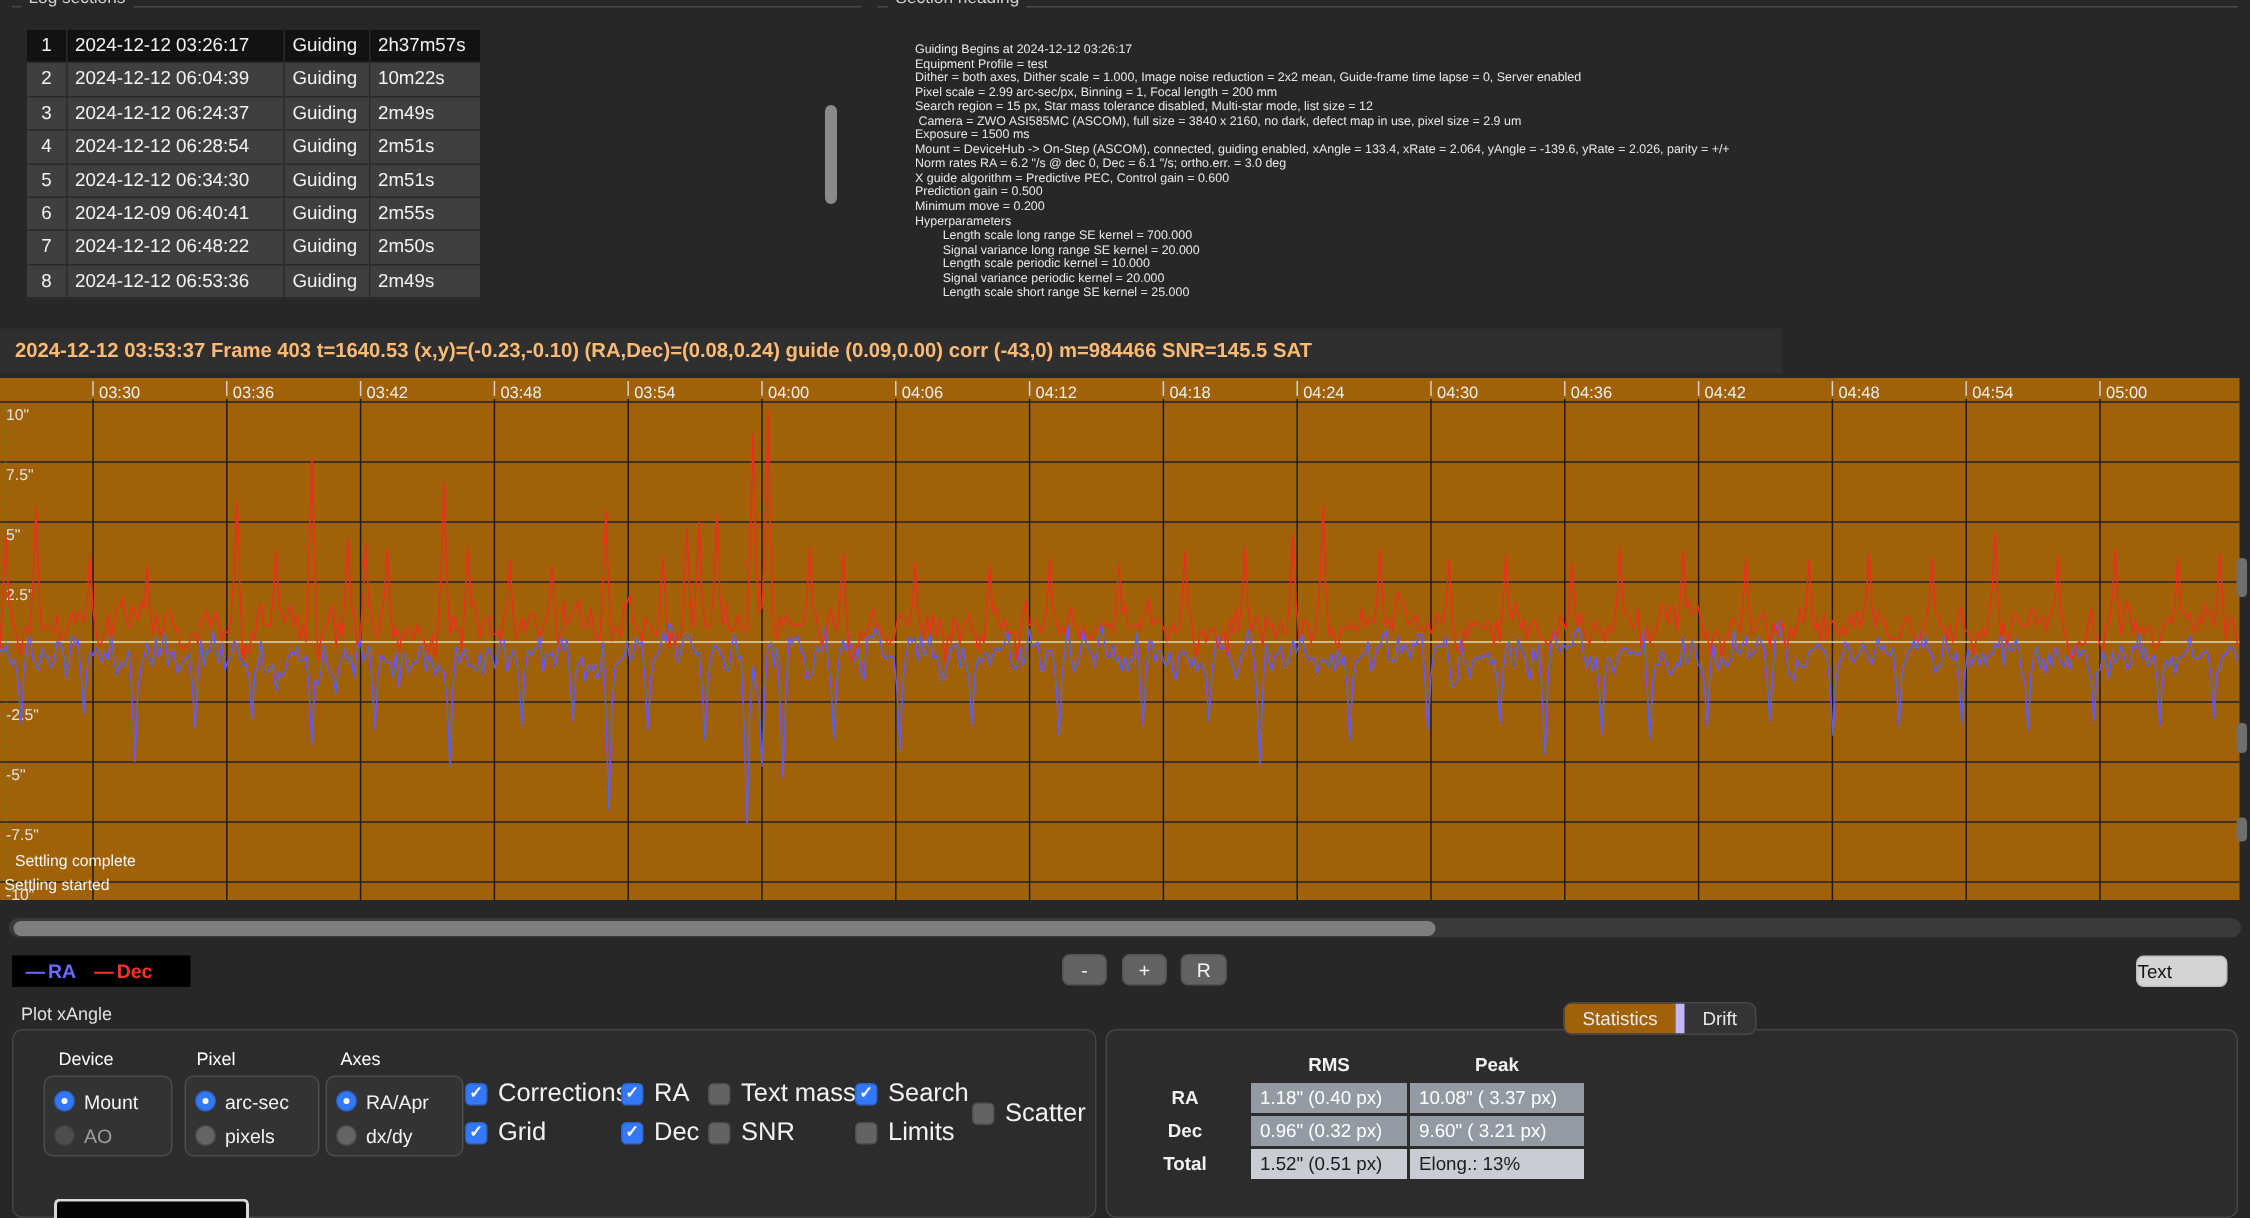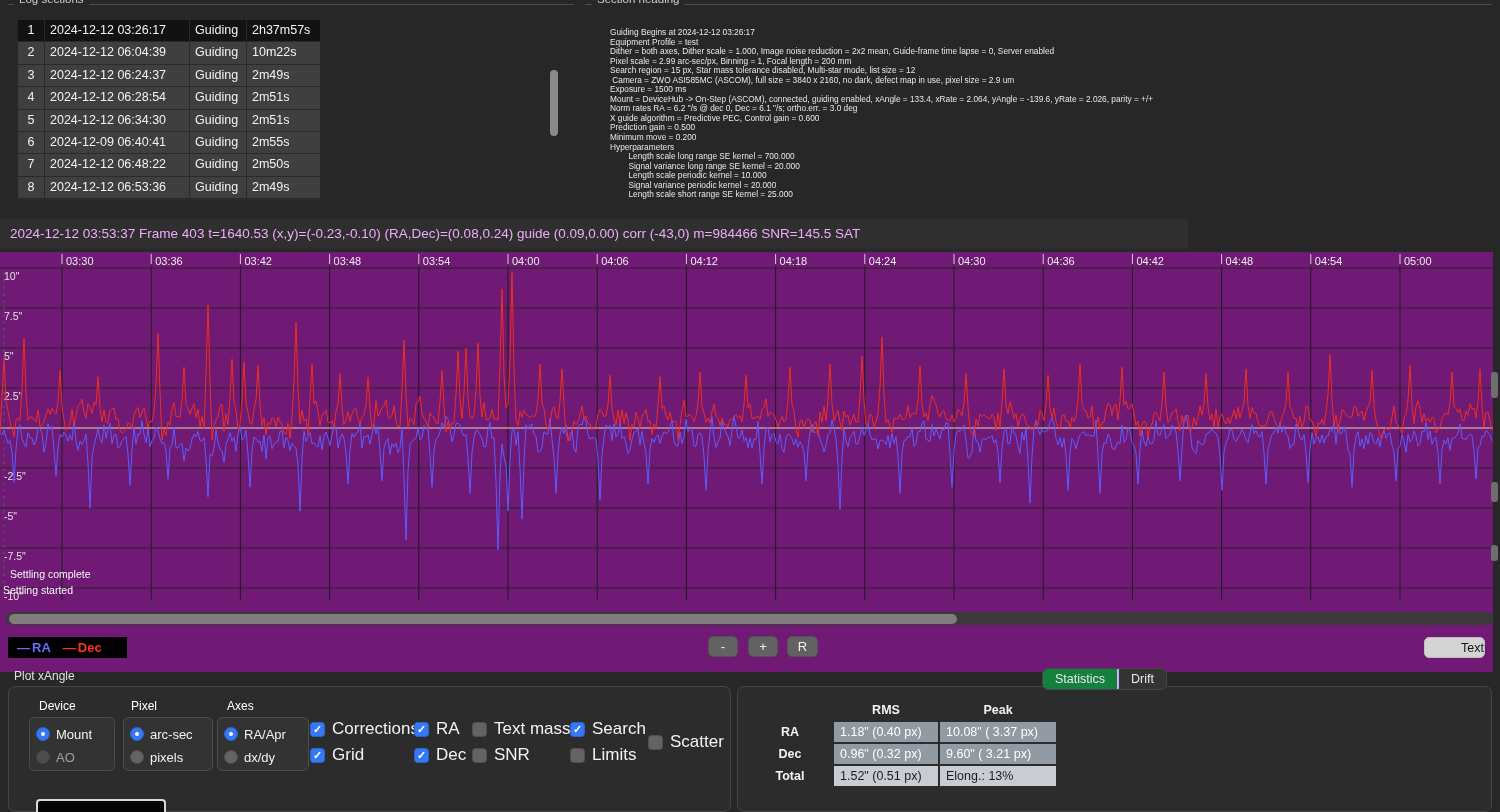--- a/index.html
+++ b/index.html
@@ -22,45 +22,45 @@
   .lc.c0{text-align:center;padding-left:0}
   .log-row.selected .lc{background:#121212}
   .log-vscroll{position:absolute;left:550px;top:70px;width:8px;height:66px;background:#8a8a8a;border-radius:4px}
 
   
   .heading-pre{position:absolute;left:25px;top:20px;font-family:"Liberation Sans",sans-serif;
                font-size:8.3px;line-height:9.55px;color:#e8e8e8;white-space:pre}
 
   
   .status-bar{position:absolute;left:0;top:219px;width:1188px;height:30px;background:#2f2f2f;
-              line-height:30px;padding-left:10px;font-size:13.5px;font-weight:400;color:#f0abfc;white-space:nowrap}
-
-  
-  .chart{position:absolute;left:0;top:252px;width:1493px;height:420px;background:#701a75}
+              line-height:30px;padding-left:10px;font-size:13.5px;font-weight:700;color:#fdba74;white-space:nowrap}
+
+  
+  .chart{position:absolute;left:0;top:252px;width:1493px;height:348px;background:#a16207}
   .chart svg{display:block}
   .annot{position:absolute;font-size:10.5px;color:#f5f5f5;white-space:nowrap}
   .annot.a1{left:10px;top:316px}
   .annot.a2{left:3px;top:332px}
   .vseg{position:absolute;left:1491px;width:7px;background:#6f6f6f;border-radius:3px}
 
   
   .hscroll{position:absolute;left:6px;top:612px;width:1488px;height:13px;background:#3a3a3a;border-radius:7px}
   .hthumb{position:absolute;left:3px;top:1.5px;width:948px;height:10px;background:#7e7e7e;border-radius:5px}
 
   
   .legend{position:absolute;left:8px;top:637px;width:119px;height:21px;background:#000;
           display:flex;align-items:center;gap:12px;padding-left:9px;font-weight:600;font-size:13px}
   .lg-item{display:flex;gap:2px;white-space:nowrap}
 
   
   .zbtn{position:absolute;top:636px;height:21px;background:#626262;border:1px solid #535353;
         border-radius:5px;color:#f2f2f2;font-size:13px;text-align:center;line-height:18px;
         font-family:"Liberation Sans",sans-serif;cursor:default}
   .text-btn{position:absolute;left:1424px;top:637px;width:61px;height:21px;background:#d4d4d4;
-            border:1px solid #bdbdbd;border-radius:5px;color:#141414;font-size:12.5px;text-align:right;
+            border:1px solid #bdbdbd;border-radius:5px;color:#141414;font-size:12.5px;text-align:left;
             line-height:18px;font-family:"Liberation Sans",sans-serif}
 
   
   .gbox{position:absolute;background:#2c2c2c;border:1px solid #454545;border-radius:7px}
   .po-title{position:absolute;left:14px;top:669px;font-size:12px;color:#e0e0e0}
 
   .grp-label{position:absolute;font-size:12px;color:#ffffff}
   .subbox{position:absolute;background:#333333;border:1px solid #4d4d4d;border-radius:6px}
   .opt-row{position:absolute;display:flex;align-items:center;gap:6px;height:16px}
   .opt-row.dim{opacity:.55}
@@ -74,22 +74,22 @@
        position:relative;flex:0 0 auto}
   .box.checked{background:#3478f6;border-color:#2c63cf}
   .box.checked::after{content:"\2713";position:absolute;left:0;top:0;width:13px;height:13px;
        color:#fff;font-size:11px;font-weight:700;line-height:13px;text-align:center}
   .cb-label{font-size:17px;color:#f2f2f2;margin-left:7px;white-space:nowrap}
 
   
   .seg-control{position:absolute;left:1042px;top:668px;display:flex;background:#343434;
                border:1px solid #484848;border-radius:6px;overflow:hidden;height:22px;z-index:3}
   .seg{padding:0 12px;line-height:21px;font-size:12.5px;color:#e8e8e8;white-space:nowrap}
-  .seg.sel{background:#15803d}
-  .seg + .seg{border-left:2px solid #c4b5fd}
+  .seg.sel{background:#a16207}
+  .seg + .seg{border-left:6px solid #c4b5fd}
 
   .stats-table{position:absolute;left:748px;top:700px;display:grid;
                grid-template-columns:84px 104px 116px;gap:2px}
   .sh{height:20px;line-height:20px;font-weight:700;text-align:center;color:#f2f2f2;font-size:12.5px}
   .sl{height:20px;line-height:20px;font-weight:700;text-align:center;color:#f2f2f2;font-size:12.5px}
   .sv{height:20px;line-height:20px;background:#929aa4;color:#fff;padding-left:6px;font-size:12.5px;white-space:nowrap}
   .sv.total{background:#c9cdd3;color:#1c1c1c}
 
   .cutoff-box{position:absolute;left:36px;top:799px;width:130px;height:13px;background:#050505;
               border:2px solid #d8d8d8;border-bottom:none;border-radius:4px 4px 0 0}

